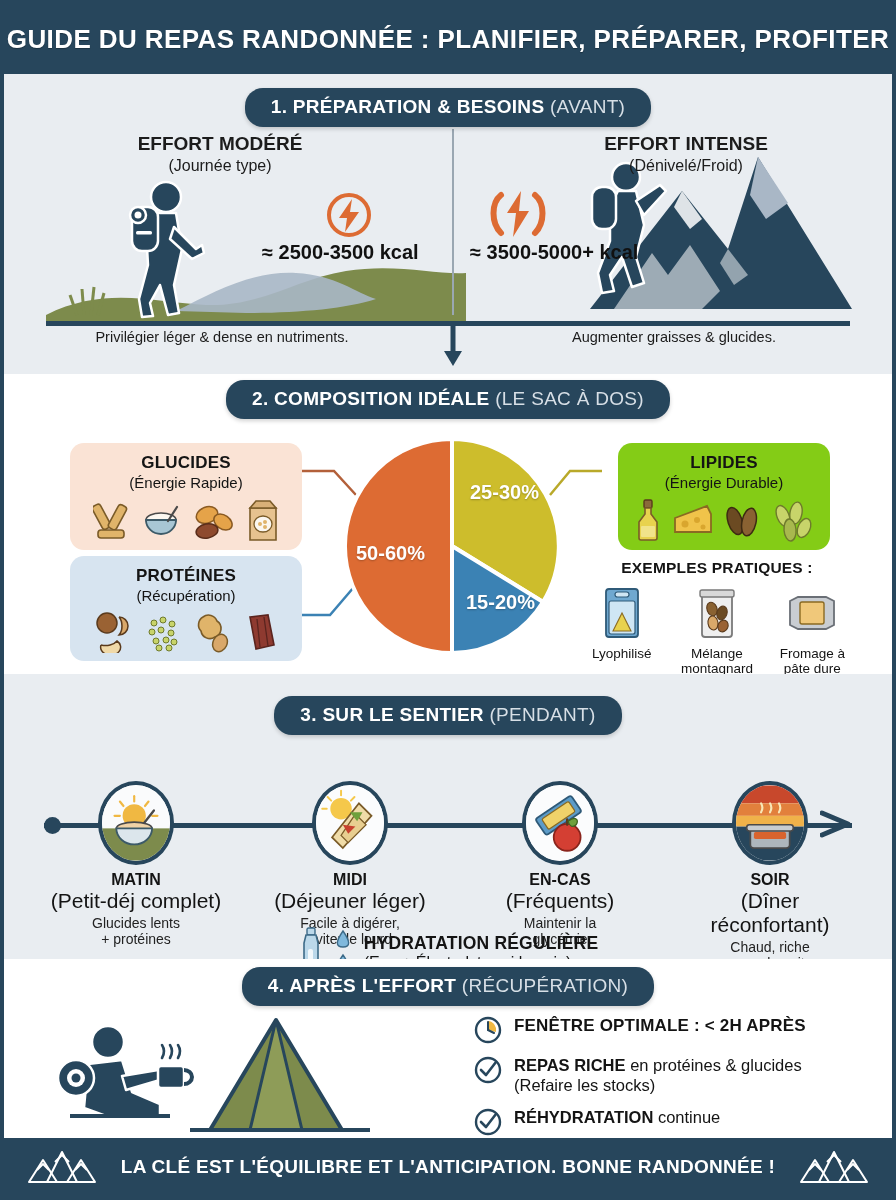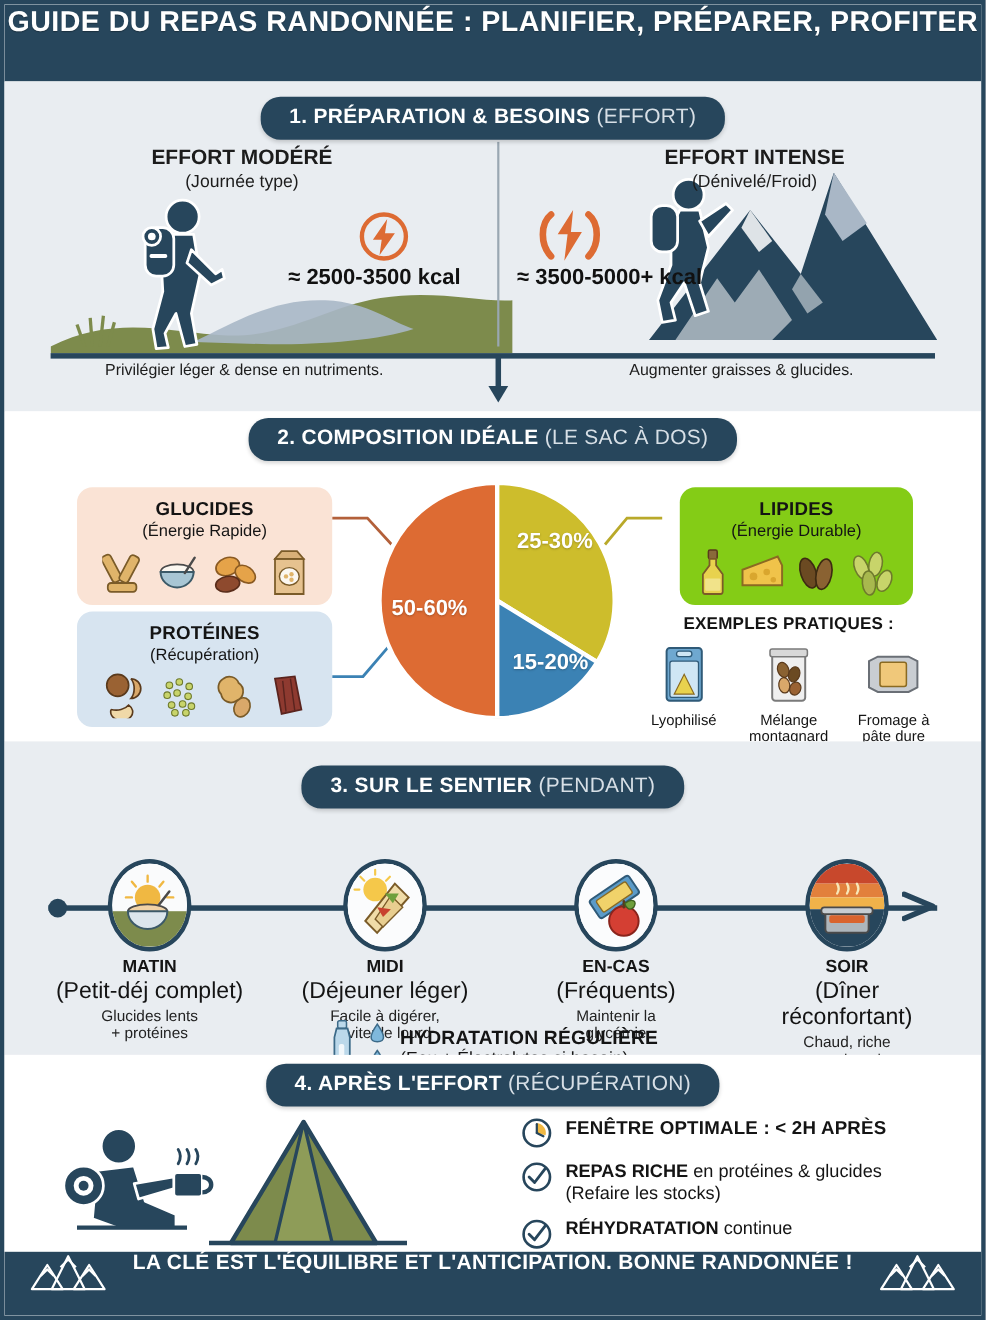--- a/index.html
+++ b/index.html
@@ -13,21 +13,21 @@
     background:#ffffff;
     position:relative;
     overflow:hidden;
     border:4px solid #27465C;
   }
 
   
   .topbar, .bottombar {
     background:#27465C;
     color:#fff;
-    display:flex; align-items:flex-start; justify-content:center;
+    display:flex; align-items:center; justify-content:center;
     position:absolute; left:0; right:0;
   }
   .topbar { top:0; height:70px; }
   .bottombar { bottom:0; height:58px; gap:24px; }
   .topbar-title {
     font-size:26px; font-weight:bold; letter-spacing:.4px;
     text-shadow:0 1px 1px rgba(0,0,0,.3);
     white-space:nowrap;
   }
   .bottombar-title {
@@ -170,21 +170,21 @@
 <div class="page">
 
   <div class="topbar">
     <div class="topbar-title">GUIDE DU REPAS RANDONNÉE : PLANIFIER, PRÉPARER, PROFITER</div>
   </div>
 
   <div class="sec1 band-grey">
     <div class="banner-wrap">
       <div class="banner">
         <span>1. PRÉPARATION &amp; BESOINS</span>
-        <span class="soft">(EFFORT)</span>
+        <span class="soft">(AVANT)</span>
       </div>
     </div>
 
     <div class="sec1-body">
 
       <svg class="scene-l" width="420" height="186" viewBox="0 0 420 186">
         <path d="M0 162 C 60 132, 110 150, 160 152 C 215 154, 250 126, 300 118 C 350 110, 390 122, 420 120 L420 168 L0 168 Z" fill="#7D8B4C"></path>
         <path d="M130 158 C 170 138, 205 118, 250 120 C 290 122, 310 140, 330 146 C 300 156, 250 160, 200 160 Z" fill="#A9B7C6" opacity=".9"></path>
         <g stroke="#7D8B4C" stroke-width="3" fill="none">
           <path d="M38 162 L36 136"></path>

